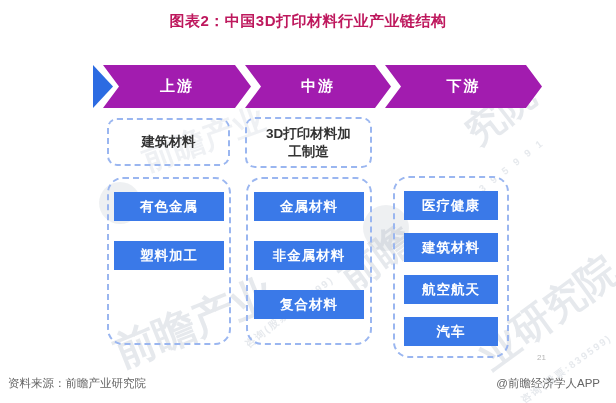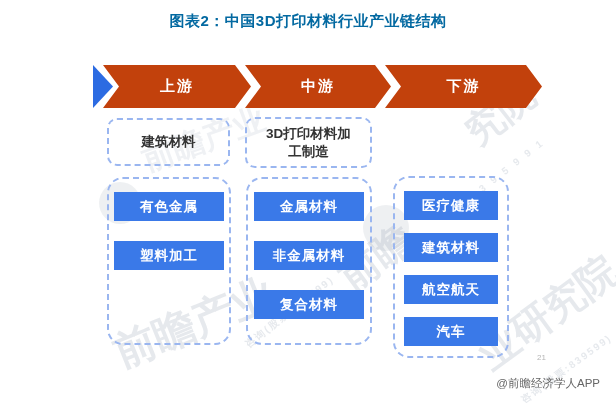--- a/index.html
+++ b/index.html
@@ -11,36 +11,36 @@
     background: #ffffff;
     font-family: "Liberation Sans", "DejaVu Sans", sans-serif;
     overflow: hidden;
   }
   .title {
     position: absolute;
     top: 12px; left: 0; right: 0;
     text-align: center;
     font-size: 15px;
     font-weight: bold;
-    color: #0369a1;
+    color: #be185d;
     letter-spacing: 0.5px;
   }
 
   
   .arrow-tri {
     position: absolute;
     left: 93px; top: 65px;
     width: 20px; height: 43px;
     background: #2C6BE2;
     clip-path: polygon(0 0, 100% 50%, 0 100%);
   }
   .banner {
     position: absolute;
     top: 65px; height: 43px;
-    background: #c2410c;
+    background: #a21caf;
     clip-path: polygon(0 0, calc(100% - 16px) 0, 100% 50%, calc(100% - 16px) 100%, 0 100%, 16px 50%);
     color: #ffffff;
     font-size: 15px;
     font-weight: bold;
     letter-spacing: 2px;
     display: flex;
     align-items: center;
     justify-content: center;
   }
   .b1 { left: 103px; width: 148px; }
@@ -189,15 +189,16 @@
   </div>
 
   <div class="container c3">
     <div class="btn">医疗健康</div>
     <div class="btn">建筑材料</div>
     <div class="btn">航空航天</div>
     <div class="btn">汽车</div>
   </div>
 
   <span class="page-mark">21</span>
+  <div class="footer-source">资料来源：前瞻产业研究院</div>
   <div class="footer-credit">@前瞻经济学人APP</div>
 
 </div>
 
 </body></html>

